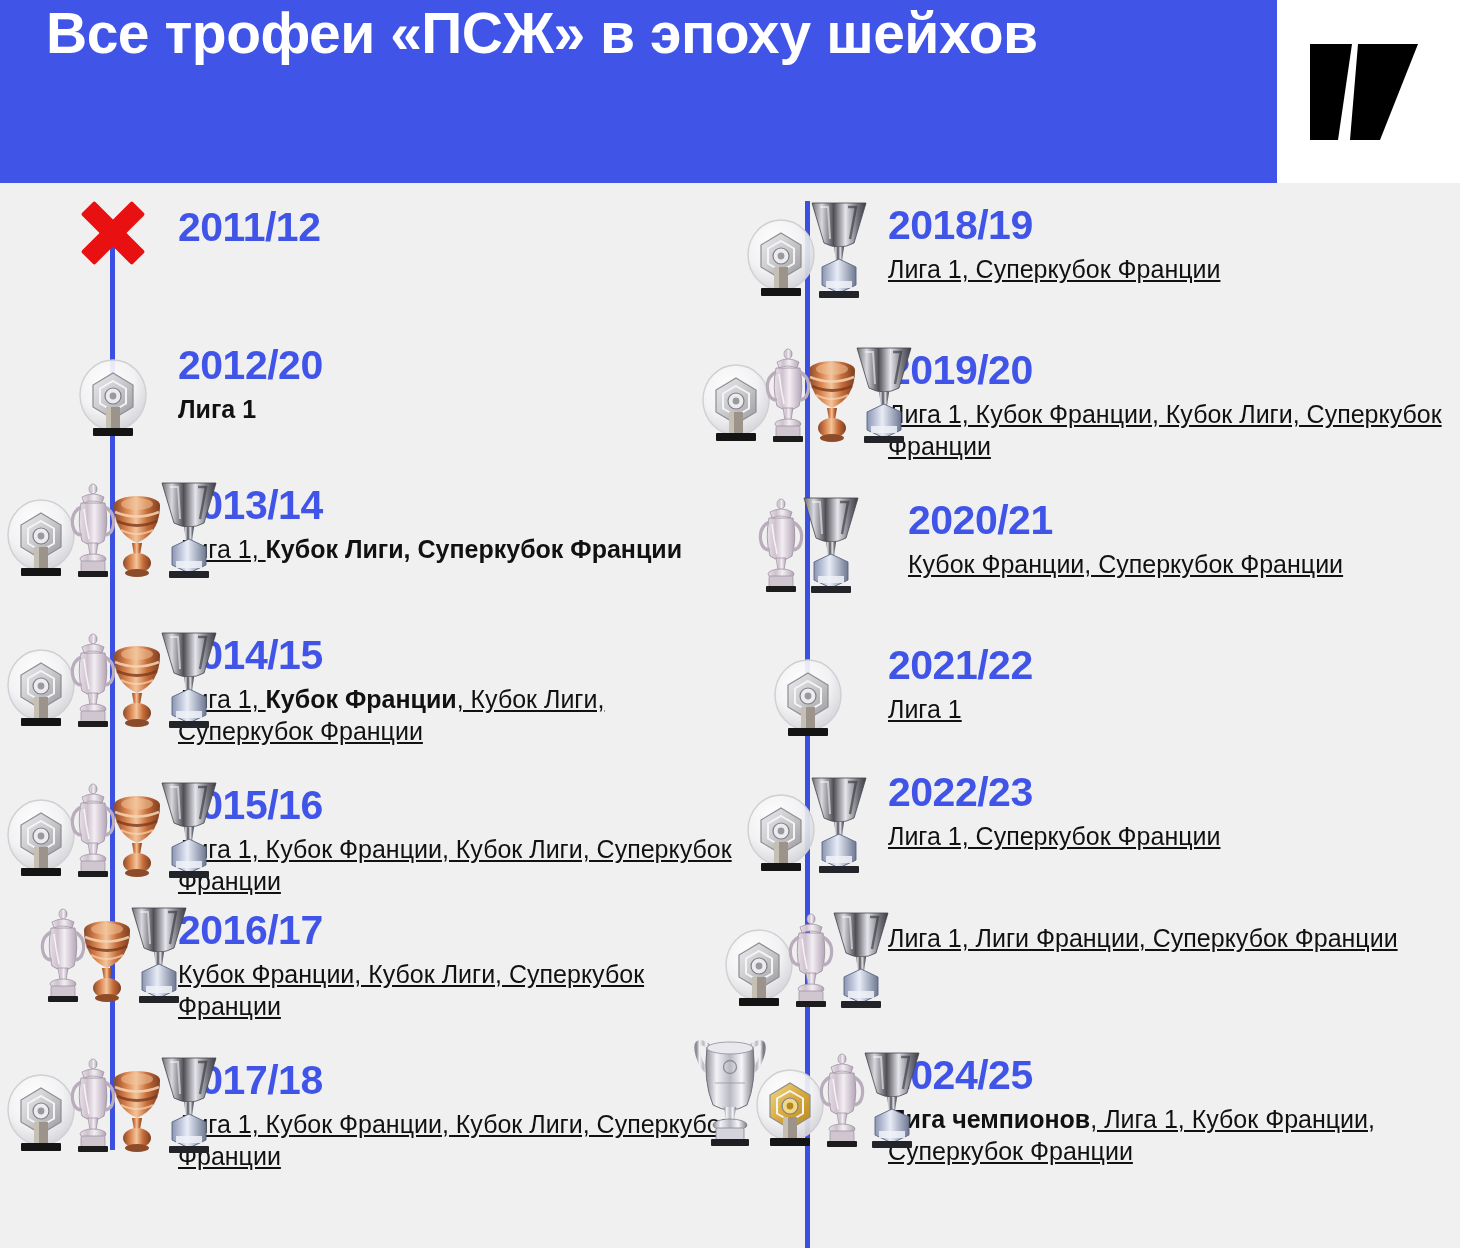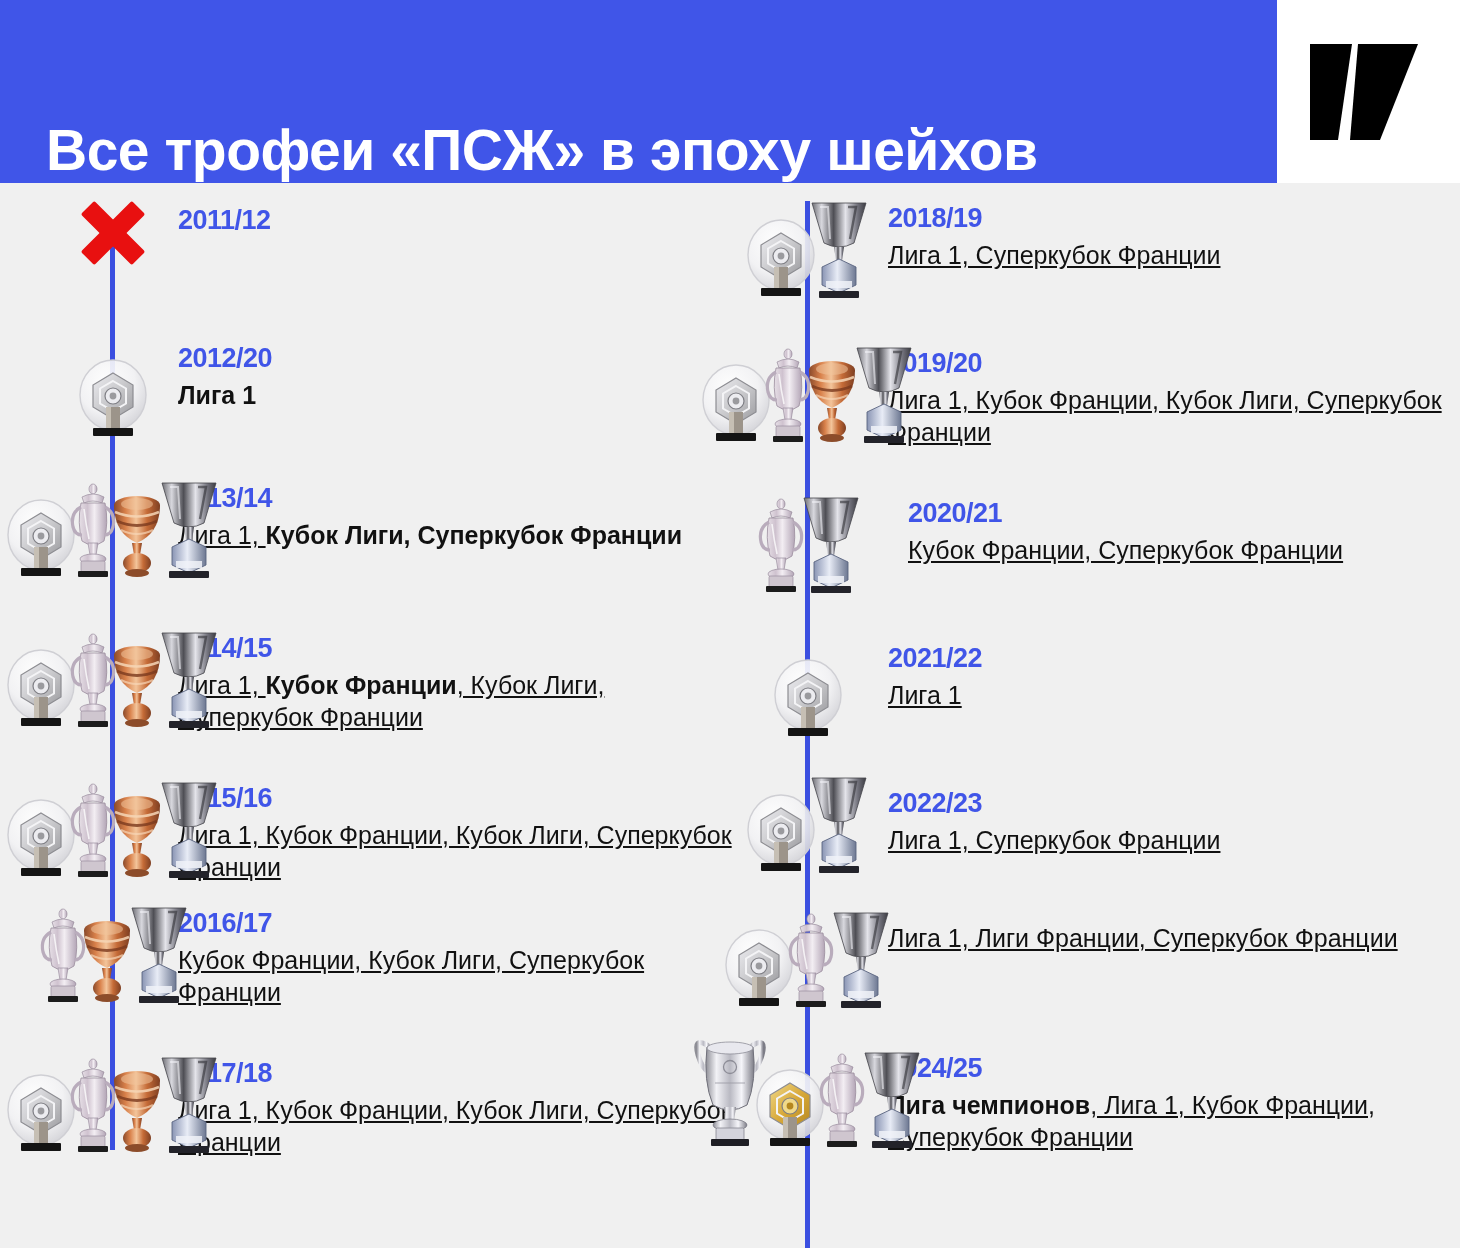--- a/index.html
+++ b/index.html
@@ -12,21 +12,21 @@
   }
 
   
   .header {
     position:absolute; left:0; top:0; width:1460px; height:183px;
     background:#ffffff;
   }
   .header-band {
     position:absolute; left:0; top:0; width:1277px; height:183px;
     background:#4055e8;
-    display:flex; align-items:flex-end;
+    display:flex; align-items:flex-start;
   }
   .header-title {
     color:#ffffff;
     font-size:57px;
     font-weight:bold;
     letter-spacing:-0.5px;
     padding-left:46px;
     white-space:nowrap;
   }
   .logo {
@@ -55,21 +55,21 @@
   }
   .col-left .marker  { left:10px; width:205px; }
   .col-right .marker { left:45px; width:205px; }
 
   .content { position:absolute; z-index:2; }
   .col-left .content  { left:178px; width:560px; }
   .col-right .content { left:228px; width:570px; }
 
   .year {
     color:#4055e8;
-    font-size:27px;
+    font-size:41px;
     font-weight:bold;
     line-height:1.0;
     letter-spacing:-0.5px;
     white-space:nowrap;
   }
   .trophies {
     color:#111111;
     font-size:25px;
     line-height:1.28;
     margin-top:7px;
@@ -906,21 +906,21 @@
     <path d="M6 6 L60 6 L48 46 Q33 54 18 46 Z" fill="url(#tdc)" stroke="#44444a" stroke-width="0.8"></path>
     <path d="M14 10 L22 10 L24 42" stroke="#f2f2f6" stroke-width="2" fill="none" opacity="0.6"></path>
     <path d="M42 10 L50 10 L44 42" stroke="#2e2e34" stroke-width="2.4" fill="none" opacity="0.6"></path>
     <path d="M28 50 L38 50 L36 64 L30 64 Z" fill="url(#tdc)"></path>
     <polygon points="33,62 50,70 50,88 33,96 16,88 16,70" fill="url(#tdcb)" stroke="#5a6480" stroke-width="0.9"></polygon>
     <rect x="20" y="84" width="26" height="7" fill="#f0f2f8" opacity="0.85"></rect>
     <rect x="13" y="94" width="40" height="7" rx="1" fill="#23232a"></rect>
   </svg></div>
             </div>
           </div>
-          <div class="content" style="top: 22px;">
+          <div class="content" style="top: 4px;">
             <div class="year">2022/23</div>
             <div class="trophies"><span>Лига 1, Суперкубок Франции</span></div>
           </div>
         </div>
         <div class="row" style="top: 720px;">
           <div class="marker" style="height: 110px;">
             <div class="ticons">
               <div class="ticon"><svg width="74" height="82" viewBox="0 0 74 82">
     <defs>
       <radialGradient id="g_balls" cx="40%" cy="32%" r="72%">

